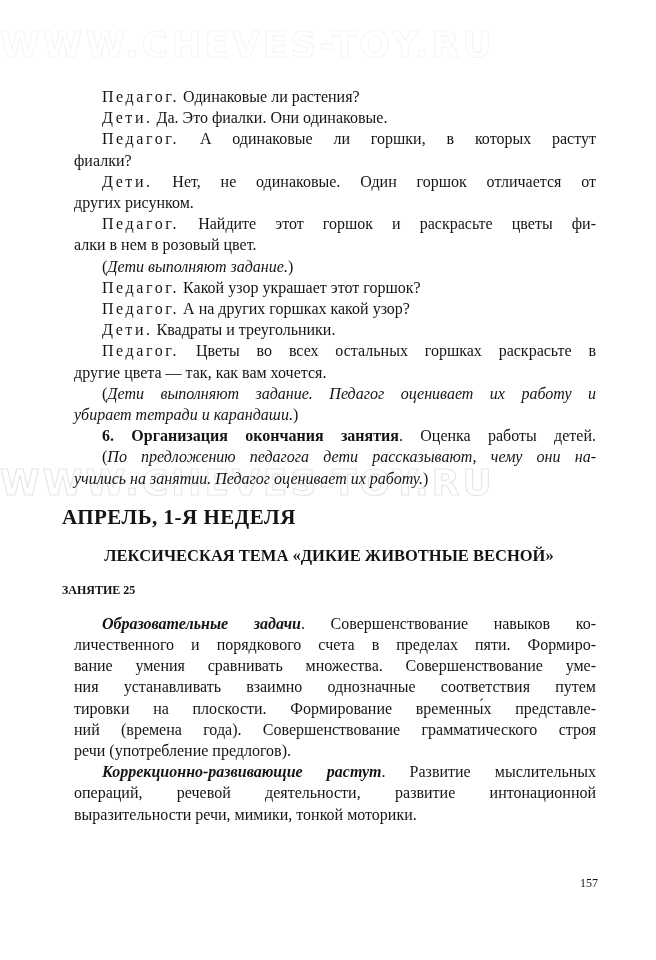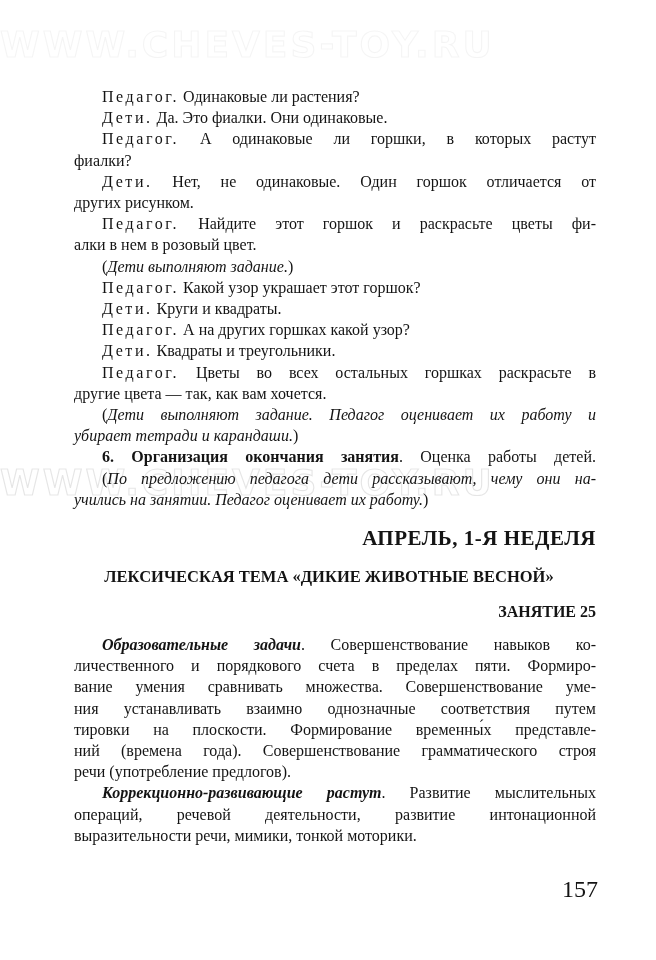--- a/index.html
+++ b/index.html
@@ -43,46 +43,46 @@
     margin-left: 12px;
   }
   .line.j { text-align: justify; text-align-last: justify; text-justify: inter-word; }
   .line.ind { text-indent: 28px; }
   .seg-sp { letter-spacing: 0.16em; }
   .seg-i  { font-style: italic; }
   .seg-b  { font-weight: bold; }
   .seg-bi { font-weight: bold; font-style: italic; }
   .h-week {
     margin: 16px 0 0 0;
-    text-align: right;
+    text-align: left;
     font-weight: bold;
     font-size: 21px;
     line-height: 24px;
     letter-spacing: 0.5px;
   }
   .h-topic {
     margin: 17px 0 0 0;
     text-align: center;
     font-weight: bold;
     font-size: 16.5px;
     line-height: 20px;
   }
   .h-lesson {
     margin: 15px 0 0 0;
-    text-align: right;
+    text-align: left;
     font-weight: bold;
-    font-size: 16px;
+    font-size: 12px;
     line-height: 19px;
   }
   .tasks { margin-top: 13px; }
   .folio {
     position: absolute;
     top: 876px;
     right: 58px;
-    font-size: 24px;
+    font-size: 12px;
     z-index: 1;
   }
 </style>
 </head>
 <body>
 
 <div class="page">
 
   <div class="watermark wm-top">WWW.CHEVES-TOY.RU</div>
   <div class="watermark wm-mid">WWW.CHEVES-TOY.RU</div>
@@ -93,21 +93,20 @@
         <div class="line ind"><span class="seg-sp">Педагог.</span><span class="seg-n"> Одинаковые ли растения?</span></div>
         <div class="line ind"><span class="seg-sp">Дети.</span><span class="seg-n"> Да. Это фиалки. Они одинаковые.</span></div>
         <div class="line j ind"><span class="seg-sp">Педагог.</span><span class="seg-n"> А одинаковые ли горшки, в которых растут</span></div>
         <div class="line"><span class="seg-n">фиалки?</span></div>
         <div class="line j ind"><span class="seg-sp">Дети.</span><span class="seg-n"> Нет, не одинаковые. Один горшок отличается от</span></div>
         <div class="line"><span class="seg-n">других рисунком.</span></div>
         <div class="line j ind"><span class="seg-sp">Педагог.</span><span class="seg-n"> Найдите этот горшок и раскрасьте цветы фи-</span></div>
         <div class="line"><span class="seg-n">алки в нем в розовый цвет.</span></div>
         <div class="line ind"><span class="seg-n">(</span><span class="seg-i">Дети выполняют задание.</span><span class="seg-n">)</span></div>
         <div class="line ind"><span class="seg-sp">Педагог.</span><span class="seg-n"> Какой узор украшает этот горшок?</span></div>
-        <div class="line ind"><span class="seg-sp">Дети.</span><span class="seg-n"> Круги и квадраты.</span></div>
         <div class="line ind"><span class="seg-sp">Педагог.</span><span class="seg-n"> А на других горшках какой узор?</span></div>
         <div class="line ind"><span class="seg-sp">Дети.</span><span class="seg-n"> Квадраты и треугольники.</span></div>
         <div class="line j ind"><span class="seg-sp">Педагог.</span><span class="seg-n"> Цветы во всех остальных горшках раскрасьте в</span></div>
         <div class="line"><span class="seg-n">другие цвета — так, как вам хочется.</span></div>
         <div class="line j ind"><span class="seg-n">(</span><span class="seg-i">Дети выполняют задание. Педагог оценивает их работу и</span></div>
         <div class="line"><span class="seg-i">убирает тетради и карандаши.</span><span class="seg-n">)</span></div>
         <div class="line j ind"><span class="seg-b">6. Организация окончания занятия</span><span class="seg-n">. Оценка работы детей.</span></div>
         <div class="line j ind"><span class="seg-n">(</span><span class="seg-i">По предложению педагога дети рассказывают, чему они на-</span></div>
         <div class="line"><span class="seg-i">учились на занятии. Педагог оценивает их работу.</span><span class="seg-n">)</span></div>
       </div>

